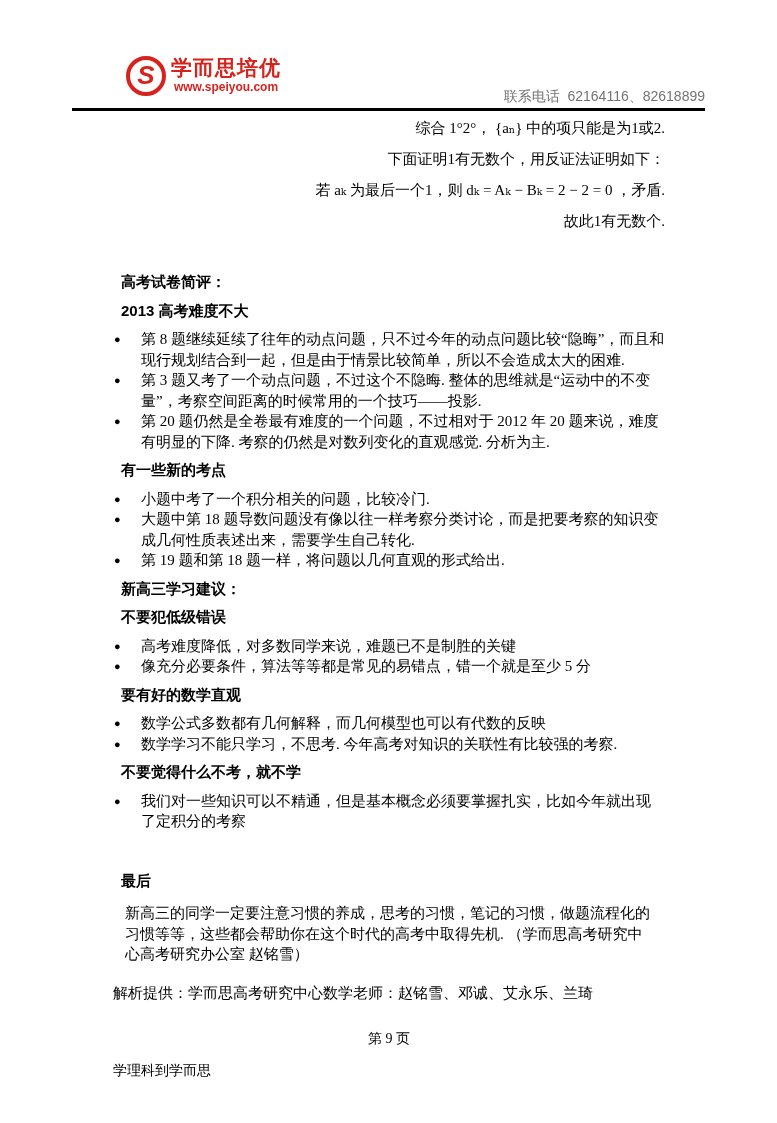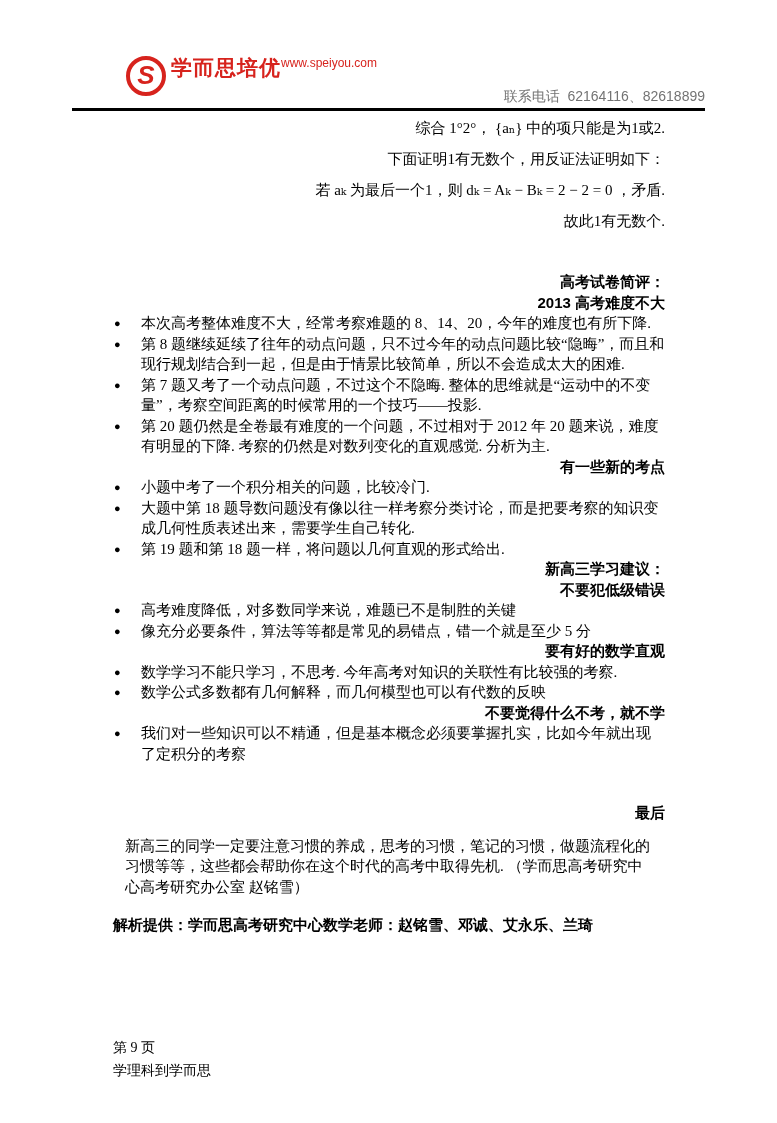--- a/index.html
+++ b/index.html
@@ -36,35 +36,36 @@
   }
   .logo-s {
     font-family: "Liberation Sans", sans-serif;
     font-weight: bold;
     font-style: italic;
     font-size: 26px;
     line-height: 1;
     color: #d7231d;
     transform: translateY(-1px);
   }
-  .logo-text { display: flex; }
+  .logo-text { display: flex; flex-direction: column; }
   .brand {
     font-family: "Liberation Sans", "DejaVu Sans", sans-serif;
     font-weight: bold;
     font-size: 21px;
     line-height: 24px;
     color: #d7231d;
     letter-spacing: 1px;
   }
   .site {
     font-family: "Liberation Sans", "DejaVu Sans", sans-serif;
-    font-weight: normal;
+    font-weight: bold;
     font-size: 12px;
     line-height: 14px;
     color: #d7231d;
+    text-align: center;
   }
   .contact {
     position: absolute;
     right: 72px;
     top: 88px;
     font-family: "Liberation Sans", "DejaVu Sans", sans-serif;
     font-size: 14px;
     line-height: 17px;
     color: #737373;
     white-space: pre;
@@ -91,22 +92,21 @@
     line-height: 20px;
     white-space: nowrap;
     text-align: right;
   }
 
   h2.sec-title, h3.sec-head {
     font-family: "Liberation Sans", "DejaVu Sans", sans-serif;
     font-weight: bold;
     font-size: 15px;
     line-height: 20.5px;
-    margin: 0;
-    text-align: right;
+    margin: 8px;
   }
   h2.review-title { margin-top: 41px; }
   .bullets { margin: 0; padding: 0; list-style: none; }
   .bullets li {
     position: relative;
     padding-left: 28px;
     line-height: 20.5px;
   }
   .bullets li::before {
     content: "\25CF";
@@ -115,37 +115,37 @@
     top: 0;
     font-size: 11px;
   }
   h3.closing-head { margin-top: 39px; }
   .closing-para {
     margin: 12px;
     line-height: 20.5px;
   }
   .credits {
     font-family: "Liberation Sans", "DejaVu Sans", sans-serif;
-    font-weight: bold;
+    font-weight: normal;
     font-size: 15px;
     line-height: 20.5px;
     margin-top: 18px;
   }
 
   
   .footer {
     position: absolute;
     left: 113px;
     top: 1026px;
     width: 552px;
     font-size: 14px;
     line-height: 18px;
   }
   .footer .slogan { position: absolute; left: 0; top: 0; margin-top: 36px; }
-  .footer .pagenum { position: absolute; left: 0; width: 100%; text-align: left; top: 13px; }
+  .footer .pagenum { position: absolute; left: 0; width: 100%; text-align: center; top: 4px; }
 </style>
 </head>
 <body>
 
 <div class="page">
 
   <div class="logo">
     <div class="logo-circle">
       <span class="logo-s">S</span>
     </div>
@@ -161,45 +161,44 @@
 
     <p class="proof-line">综合 1°2°， {aₙ} 中的项只能是为1或2.</p>
     <p class="proof-line">下面证明1有无数个，用反证法证明如下：</p>
     <p class="proof-line math-line">若 aₖ 为最后一个1，则 dₖ = Aₖ − Bₖ = 2 − 2 = 0 ，矛盾.</p>
     <p class="proof-line">故此1有无数个.</p>
 
     <h2 class="sec-title review-title">高考试卷简评：</h2>
 
     <h3 class="sec-head">2013 高考难度不大</h3>
     <ul class="bullets">
-      <li><span>本次高考整体难度不大，经常考察难题的 8、14、20，今年的难度也有所下降.</span></li>
       <li><span>第 8 题继续延续了往年的动点问题，只不过今年的动点问题比较“隐晦”，而且和现行规划结合到一起，但是由于情景比较简单，所以不会造成太大的困难.</span></li>
-      <li><span>第 7 题又考了一个动点问题，不过这个不隐晦. 整体的思维就是“运动中的不变量”，考察空间距离的时候常用的一个技巧——投影.</span></li>
+      <li><span>第 3 题又考了一个动点问题，不过这个不隐晦. 整体的思维就是“运动中的不变量”，考察空间距离的时候常用的一个技巧——投影.</span></li>
       <li><span>第 20 题仍然是全卷最有难度的一个问题，不过相对于 2012 年 20 题来说，难度有明显的下降. 考察的仍然是对数列变化的直观感觉. 分析为主.</span></li>
     </ul>
 
     <h3 class="sec-head">有一些新的考点</h3>
     <ul class="bullets">
       <li><span>小题中考了一个积分相关的问题，比较冷门.</span></li>
       <li><span>大题中第 18 题导数问题没有像以往一样考察分类讨论，而是把要考察的知识变成几何性质表述出来，需要学生自己转化.</span></li>
       <li><span>第 19 题和第 18 题一样，将问题以几何直观的形式给出.</span></li>
     </ul>
 
     <h2 class="sec-title">新高三学习建议：</h2>
 
     <h3 class="sec-head">不要犯低级错误</h3>
     <ul class="bullets">
       <li><span>高考难度降低，对多数同学来说，难题已不是制胜的关键</span></li>
       <li><span>像充分必要条件，算法等等都是常见的易错点，错一个就是至少 5 分</span></li>
     </ul>
 
     <h3 class="sec-head">要有好的数学直观</h3>
     <ul class="bullets">
+      <li><span>数学公式多数都有几何解释，而几何模型也可以有代数的反映</span></li>
       <li><span>数学学习不能只学习，不思考. 今年高考对知识的关联性有比较强的考察.</span></li>
-      <li><span>数学公式多数都有几何解释，而几何模型也可以有代数的反映</span></li>
     </ul>
 
     <h3 class="sec-head">不要觉得什么不考，就不学</h3>
     <ul class="bullets">
       <li><span>我们对一些知识可以不精通，但是基本概念必须要掌握扎实，比如今年就出现了定积分的考察</span></li>
     </ul>
 
     <h3 class="sec-head closing-head">最后</h3>
     <p class="closing-para">新高三的同学一定要注意习惯的养成，思考的习惯，笔记的习惯，做题流程化的习惯等等，这些都会帮助你在这个时代的高考中取得先机.  （学而思高考研究中心高考研究办公室  赵铭雪）</p>
 

